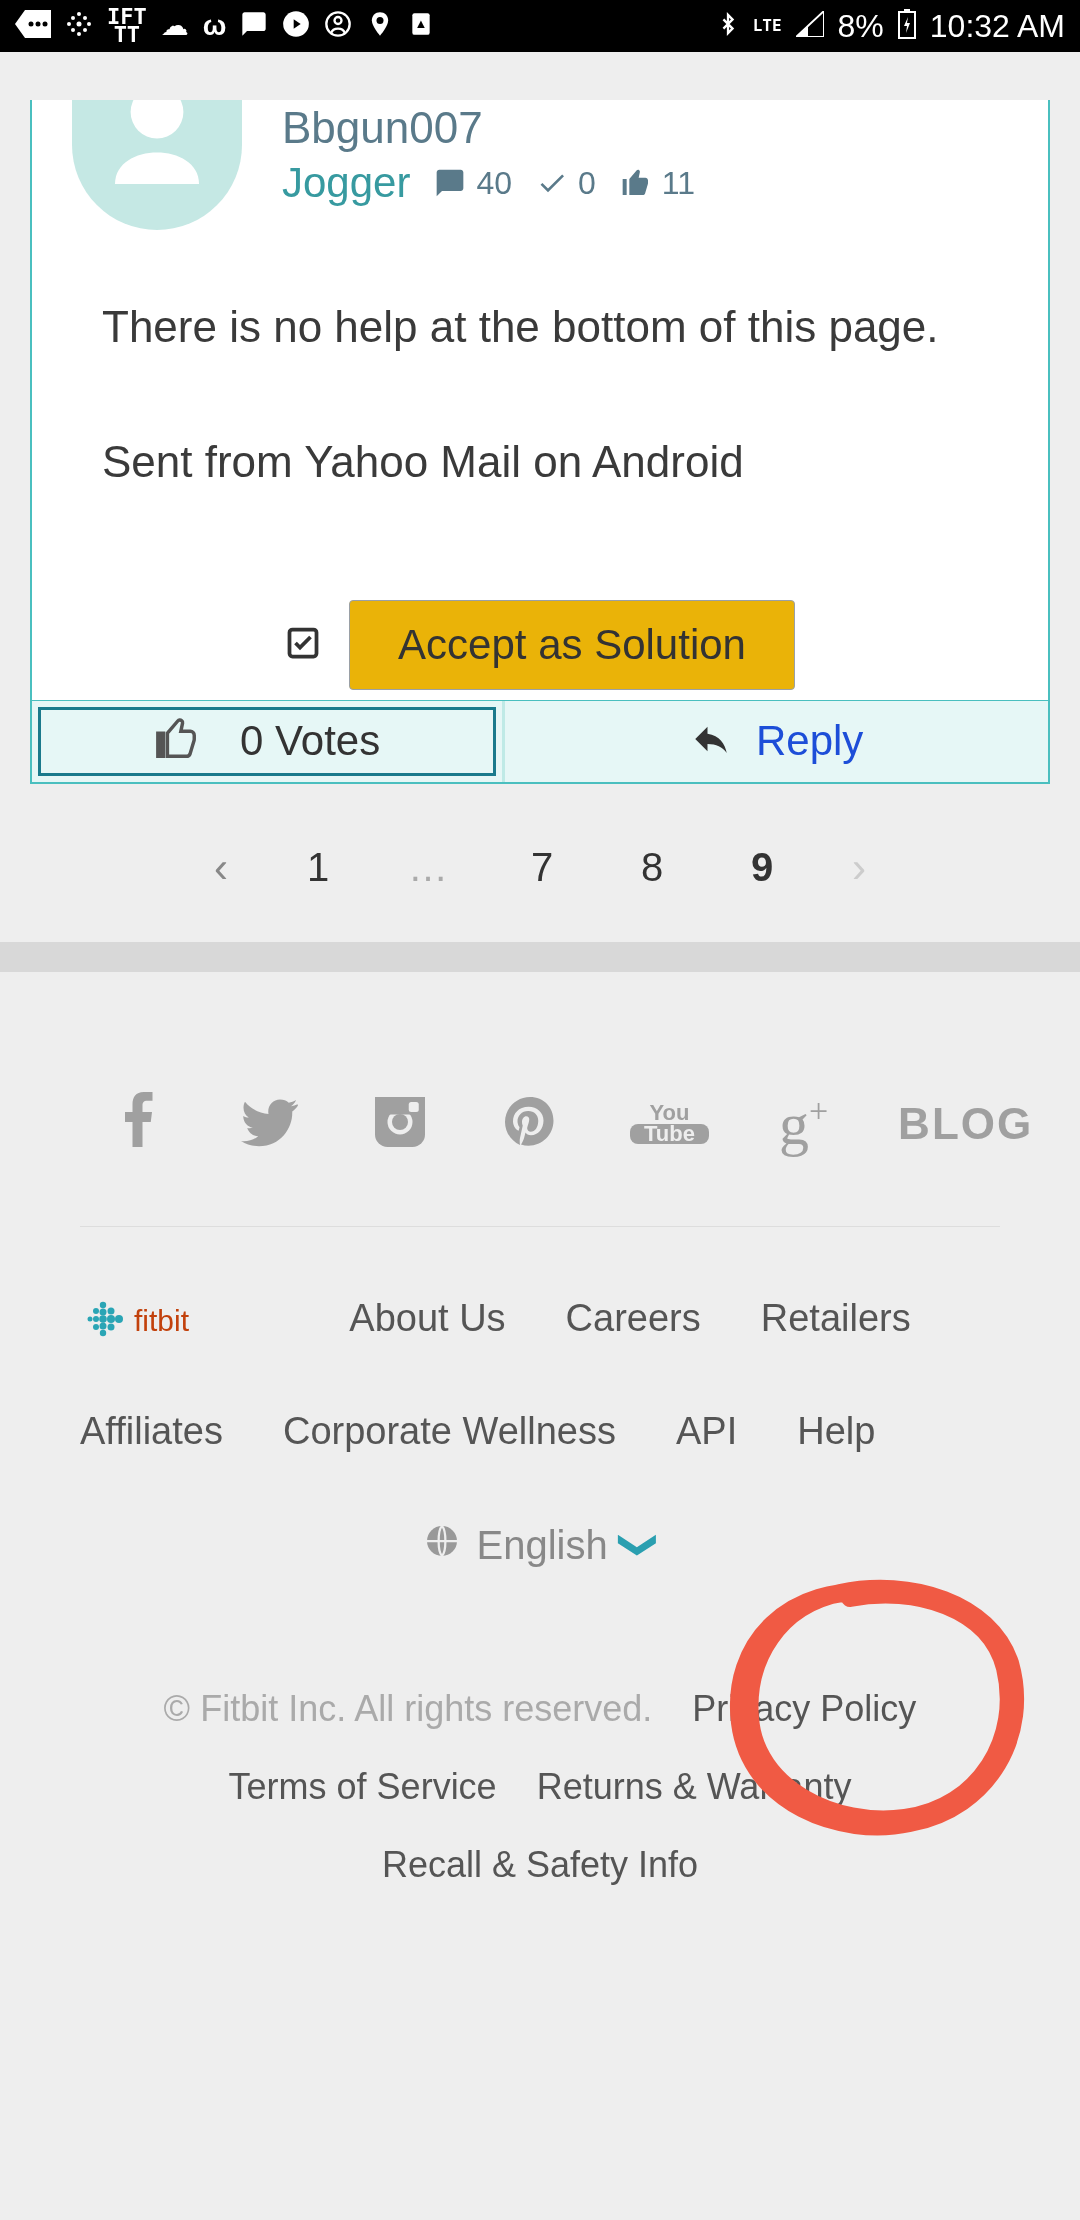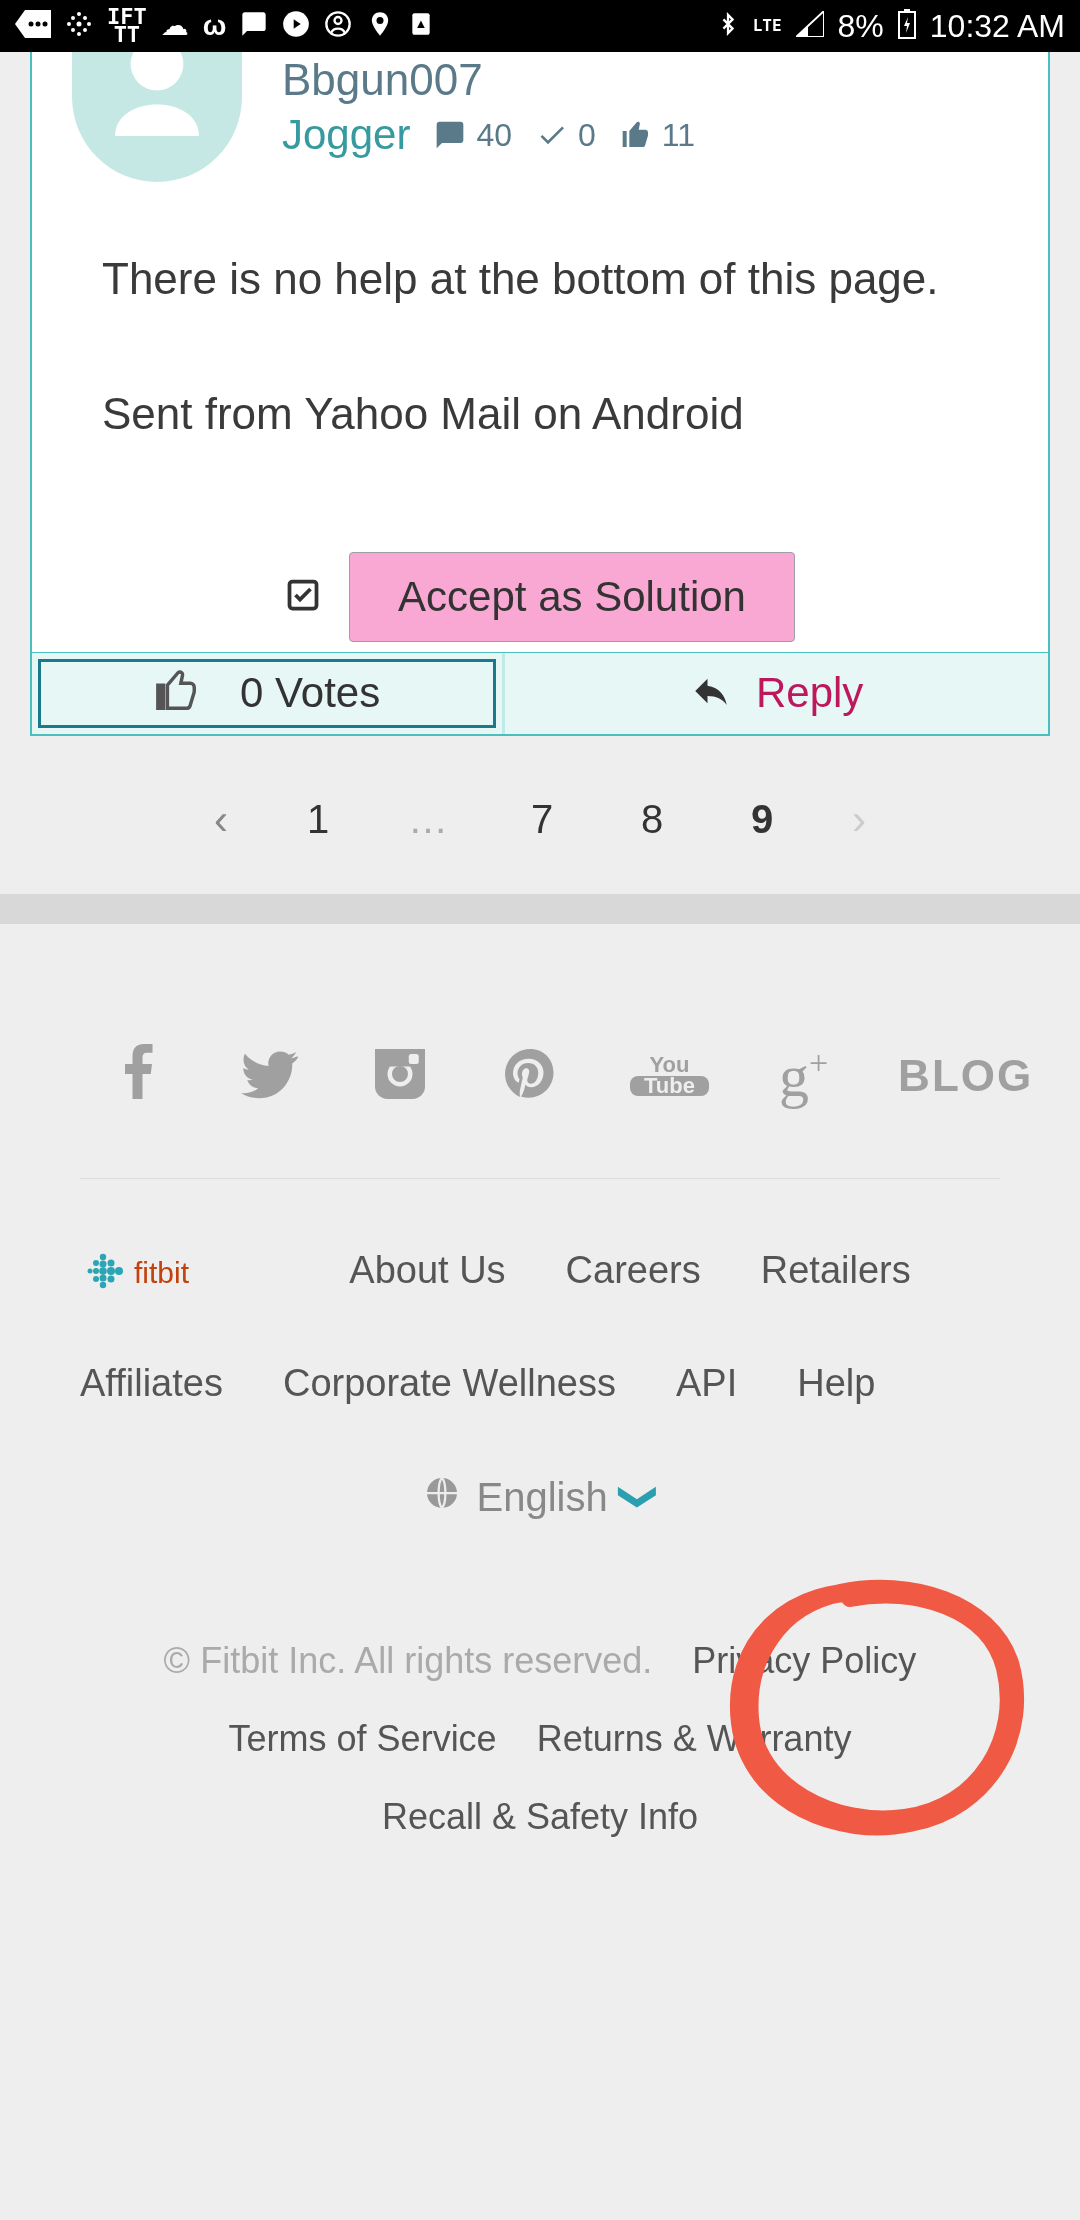--- a/index.html
+++ b/index.html
@@ -7,41 +7,41 @@
 
   
   .statusbar { background:#000; color:#fff; height:52px; display:flex; align-items:center; padding:0 15px; font-size:30px; justify-content:space-between; }
   .sb-left, .sb-right { display:flex; align-items:center; gap:14px; }
   .sb-icon { font-size:28px; line-height:1; }
   .sb-ift { font-family:monospace; font-size:22px; font-weight:bold; line-height:0.8; text-align:center; }
   .sb-lte { font-family:monospace; font-size:16px; font-weight:bold; line-height:0.8; text-align:center; }
 
   
   .card-wrap { padding:0 30px; }
-  .card { background:#fff; border:2px solid #4abfbf; border-top:none; position:relative; }
+  .card { background:#fff; border:2px solid #4abfbf; border-top:none; position:relative;margin-top:48px; }
   .user-row { display:flex; align-items:center; padding:0px 40px 10px 40px; }
   .avatar { width:170px; height:130px; border-radius:0 0 90px 90px; background:#c5e8e4; display:flex; align-items:flex-start; justify-content:center; overflow:hidden; margin-right:40px; }
   .avatar svg { width:120px; height:120px; margin-top:-30px; }
   .uinfo { display:flex; flex-direction:column; gap:6px; margin-top:-20px;}
   .uname { color:#5a7a8a; font-size:44px; font-weight:500; }
   .urow2 { display:flex; align-items:center; gap:24px; color:#5a7a8a; font-size:40px; }
   .stat { display:flex; align-items:center; gap:10px; color:#5a7a8a; font-size:32px; font-weight:500;}
   .stat svg { width:32px; height:32px; fill:#5a7a8a; }
   .rank { color:#379aa0; font-size:42px; font-weight:400;}
   .postbody { padding:50px 70px 40px 70px; font-size:44px; line-height:1.7; color:#3a3a3a; }
   .postbody p { margin-bottom:60px; }
   .accept-row { display:flex; justify-content:center; align-items:center; gap:28px; padding:0 0 10px 0; }
   .accept-check { width:36px; height:36px; }
-  .accept-btn { border:1.5px solid #9aa0a6; background:#f9a8d4; padding:20px 48px; font-size:42px; color:#333; border-radius:4px; font-weight:500;}
+  .accept-btn { border:1.5px solid #9aa0a6; background:#eab308; padding:20px 48px; font-size:42px; color:#333; border-radius:4px; font-weight:500;}
   .actionbar { display:flex; background:#e6f7f6; border-top:1px solid #4abfbf; height:82px; }
   .vote-cell { flex:1; border:3px solid #1a7a8c; display:flex; align-items:center; justify-content:center; gap:40px; margin:6px; background:#e6f7f6;}
   .like-ic { width:46px; height:46px; }
   .votes-txt { font-size:42px; color:#333; font-weight:500;}
   .reply-cell { flex:1.2; display:flex; align-items:center; justify-content:center; gap:24px; border-left:3px solid #bfeae6;}
-  .reply-txt { font-size:42px; color:#be185d; font-weight:500;}
+  .reply-txt { font-size:42px; color:#1d4ed8; font-weight:500;}
 
   
   .pagination { display:flex; justify-content:center; align-items:center; gap:70px; padding:60px 0 50px 0; font-size:40px; color:#333; }
   .pag-item { min-width:40px; text-align:center; font-weight:500;}
   .pag-arrow { color:#888; font-size:42px;}
   .pag-ell { color:#aaa; letter-spacing:4px;}
   .pag-current { font-weight:700; }
   .pag-disabled { color:#ccc; }
 
   .sep { height:30px; background:#d8d8d8; }

